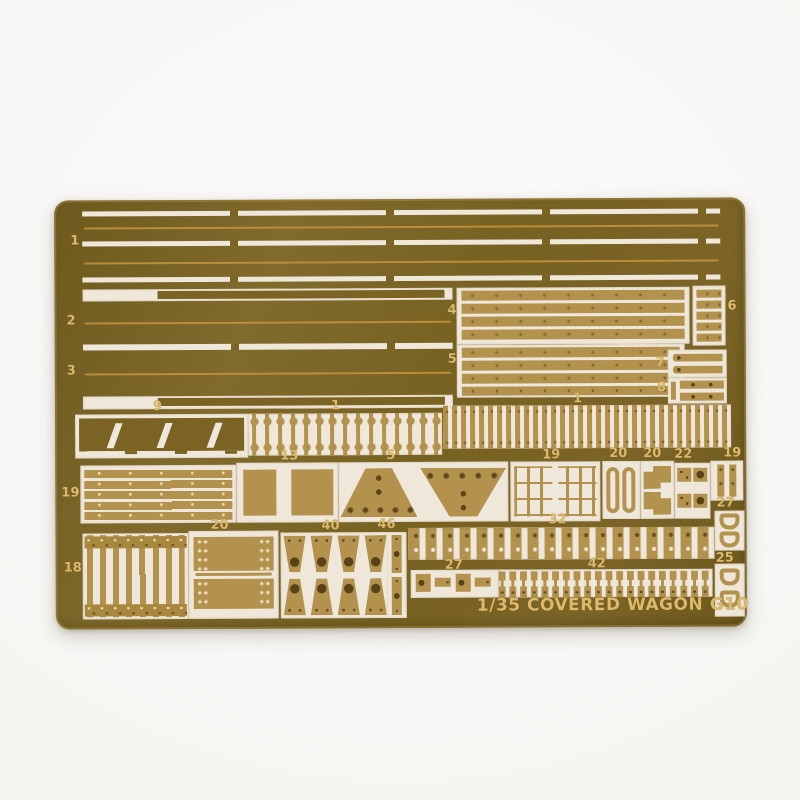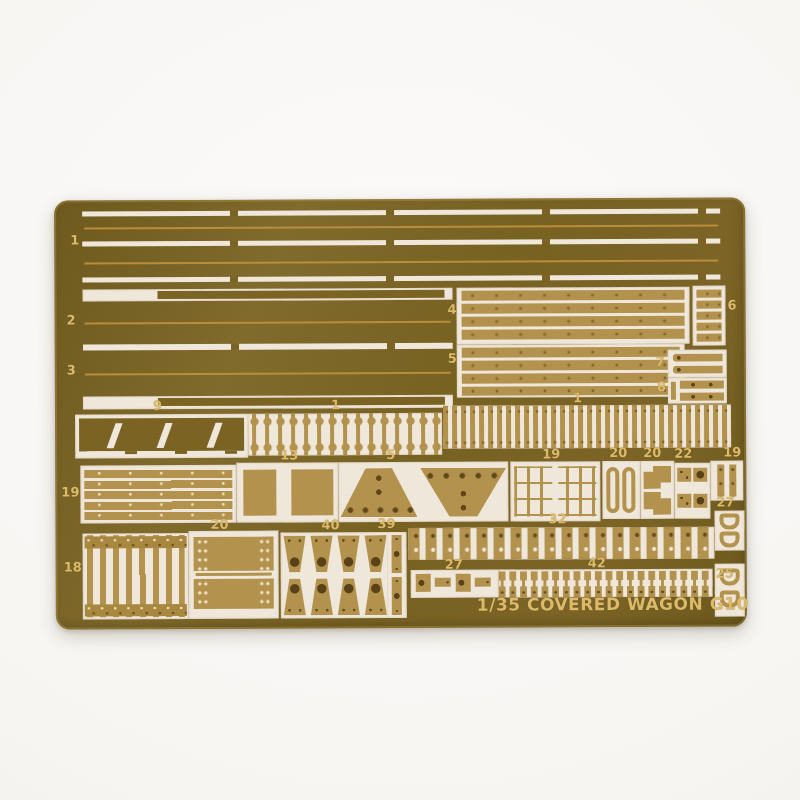--- a/index.html
+++ b/index.html
@@ -263,21 +263,21 @@
     <span class="lbl" style="left:487px;top:249px;">19</span>
     <span class="lbl" style="left:554px;top:248px;">20</span>
     <span class="lbl" style="left:588px;top:248px;">20</span>
     <span class="lbl" style="left:668px;top:248px;">19</span>
     <span class="lbl" style="left:8px;top:360px;">18</span>
     <span class="lbl" style="left:155px;top:318px;">20</span>
     <span class="lbl" style="left:266px;top:319px;">40</span>
     <span class="lbl" style="left:619px;top:249px;">22</span>
     <span class="lbl" style="left:493px;top:314px;">32</span>
     <span class="lbl" style="left:661px;top:298px;">27</span>
-    <span class="lbl" style="left:660px;top:369px;">25</span>
-    <span class="lbl" style="left:322px;top:318px;">39</span>
+    <span class="lbl" style="left:660px;top:353px;">25</span>
+    <span class="lbl" style="left:322px;top:318px;">46</span>
     <span class="lbl" style="left:389px;top:359px;">27</span>
     <span class="lbl" style="left:532px;top:358px;">42</span>
 
     <div class="title" style="left:421px;top:396px;width:240px;">1/35 COVERED WAGON G10</div>
 
   </div>
 </div>
 
 </body></html>

